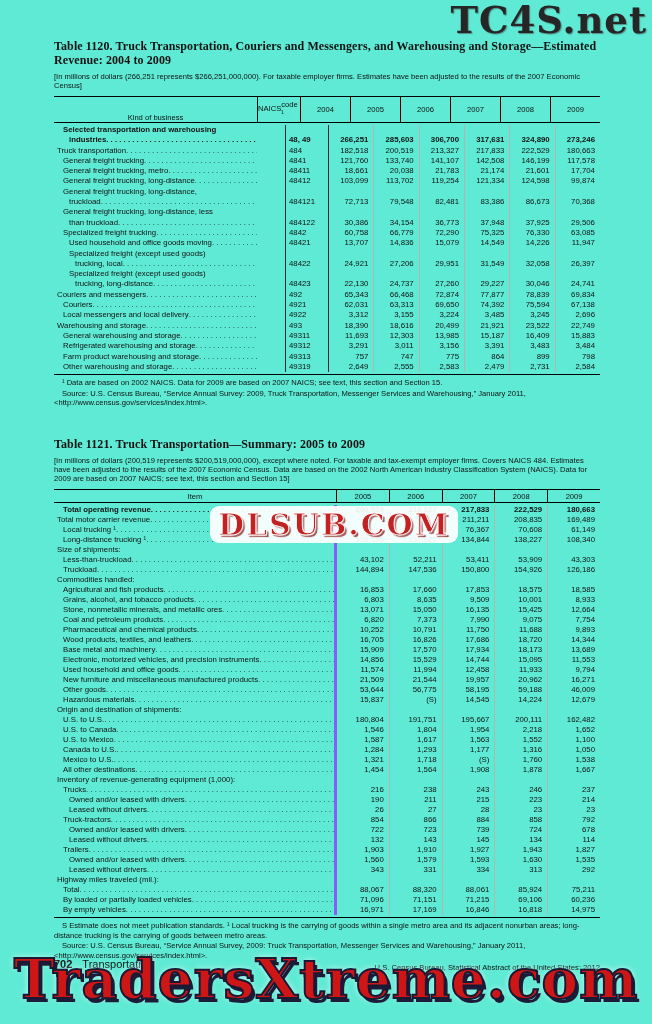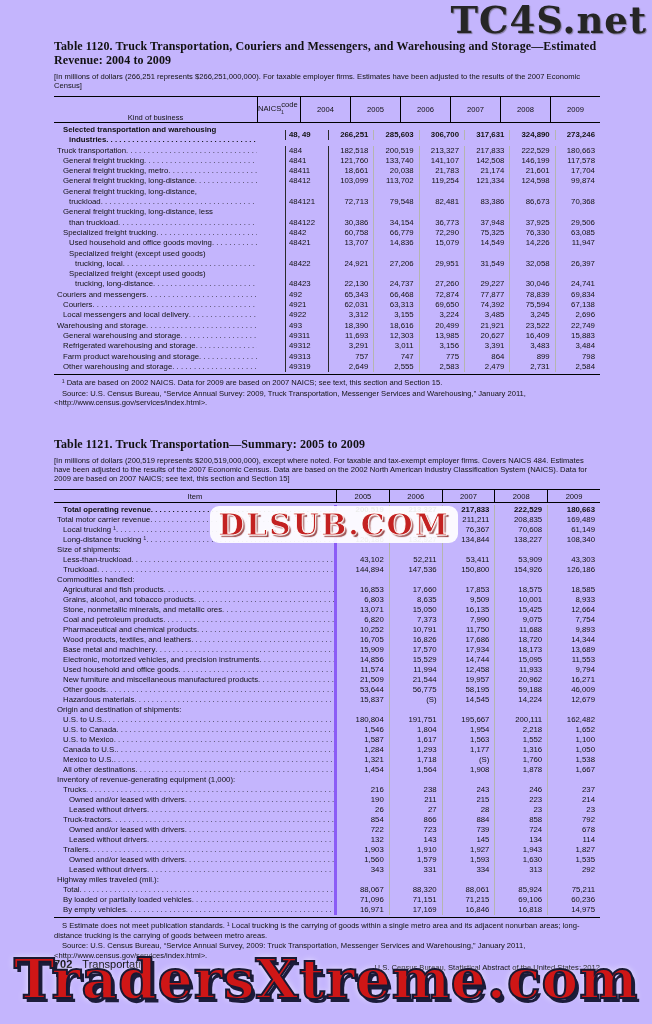--- a/index.html
+++ b/index.html
@@ -1,19 +1,19 @@
 <!DOCTYPE html>
 <html><head>
 <meta charset="utf-8">
 <style>
   * { margin:0; padding:0; box-sizing:border-box; }
   html,body { background:#d9d9d9; }
   .page {
     position:relative; width:652px; height:1024px; margin:0 auto;
-    background:#c4b5fd; color:#121212; overflow:hidden;
+    background:#5eead4; color:#121212; overflow:hidden;
     font-family:"Liberation Sans", sans-serif;
   }
   .content { padding:40px 52px 0 54px; }
 
   .tbl-title {
     font-family:"Liberation Serif", serif;
     font-size:12px; line-height:13.5px; font-weight:bold;
     margin-bottom:5px; letter-spacing:.1px;
   }
   .tbl-note { font-size:7.6px; line-height:9px; margin-bottom:6px; }
@@ -30,21 +30,21 @@
     display:flex; align-items:center; justify-content:center; line-height:8.5px;
   }
   .h-years { flex:1; display:flex; }
   .h-year { flex:1; display:flex; align-items:center; justify-content:center; }
   .h-year + .h-year { border-left:1px solid #000; }
 
   .tbody { font-size:7.8px; padding:2px 0 2px 0; }
   .trow { display:flex; align-items:stretch; }
   .t1120 .trow { line-height:10.3px; }
   .t1121 .trow { line-height:10px; }
-  .trow.bold { font-weight:bold;align-items:center; }
+  .trow.bold { font-weight:bold; }
   .c-label { flex-shrink:0; min-width:0; }
   .t1120 .c-label { width:203px; }
   .t1121 .c-label { width:283px; border-right:3px solid #8b5cf6; }
   .c-naics {
     width:44px; flex-shrink:0; border-left:1px solid #2a2a2a; border-right:1px solid #2a2a2a;
     display:flex; align-items:flex-end; justify-content:flex-start; padding-left:3px;margin-left:28px;
   }
   .c-val {
     flex:1; min-width:0; display:flex; align-items:flex-end; justify-content:flex-end;
     padding-right:5px; white-space:nowrap;
@@ -351,21 +351,21 @@
               <div class="c-label">
                 <div class="lline last ind1">
                   <span>General warehousing and storage</span>
                   <span class="dots"></span>
                 </div>
               </div>
               <div class="c-naics">49311</div>
               <div class="c-val">11,693</div>
               <div class="c-val">12,303</div>
               <div class="c-val">13,985</div>
-              <div class="c-val">20,627</div>
+              <div class="c-val">15,187</div>
               <div class="c-val">16,409</div>
               <div class="c-val">15,883</div>
             </div>
             <div class="trow">
               <div class="c-label">
                 <div class="lline last ind1">
                   <span>Refrigerated warehousing and storage</span>
                   <span class="dots"></span>
                 </div>
               </div>

